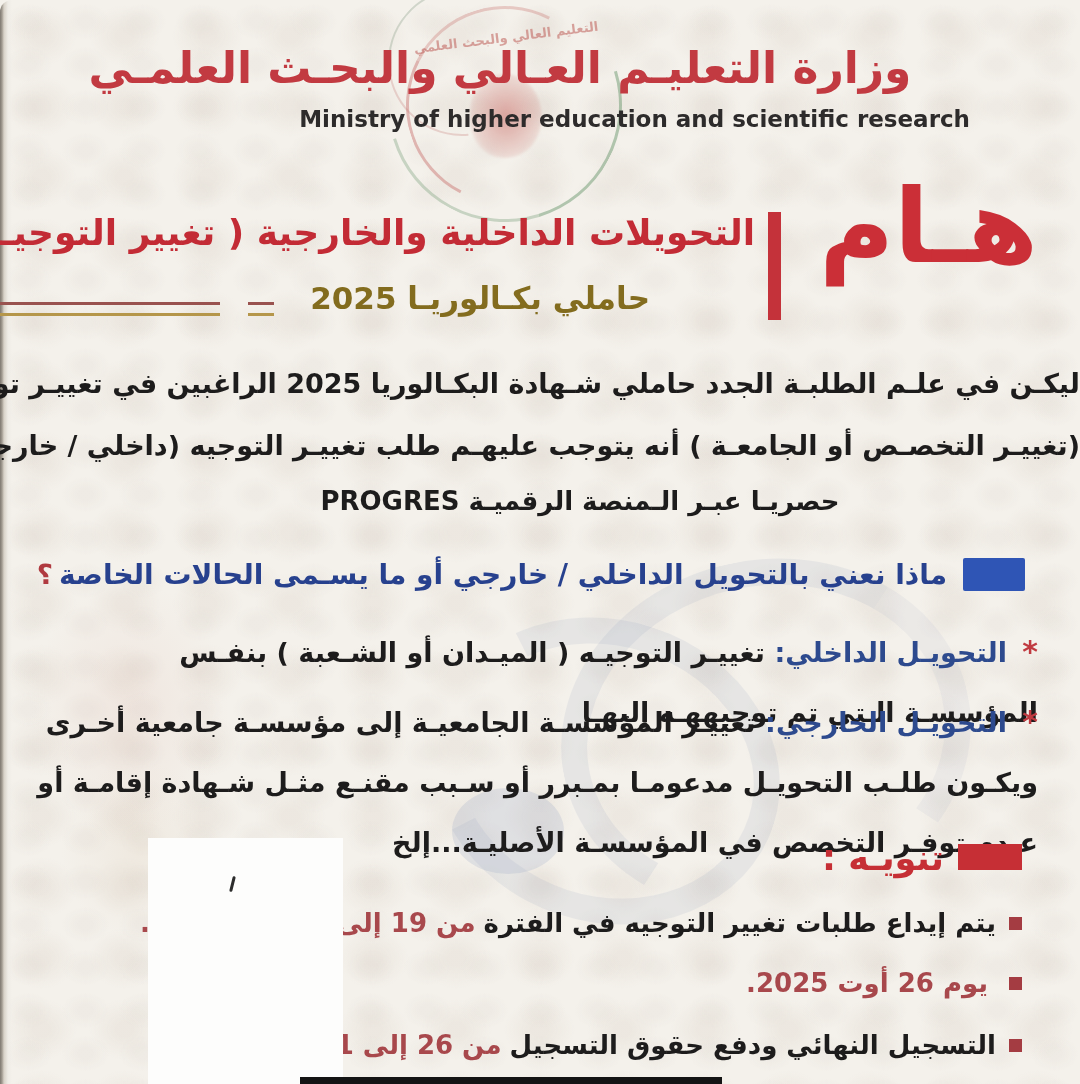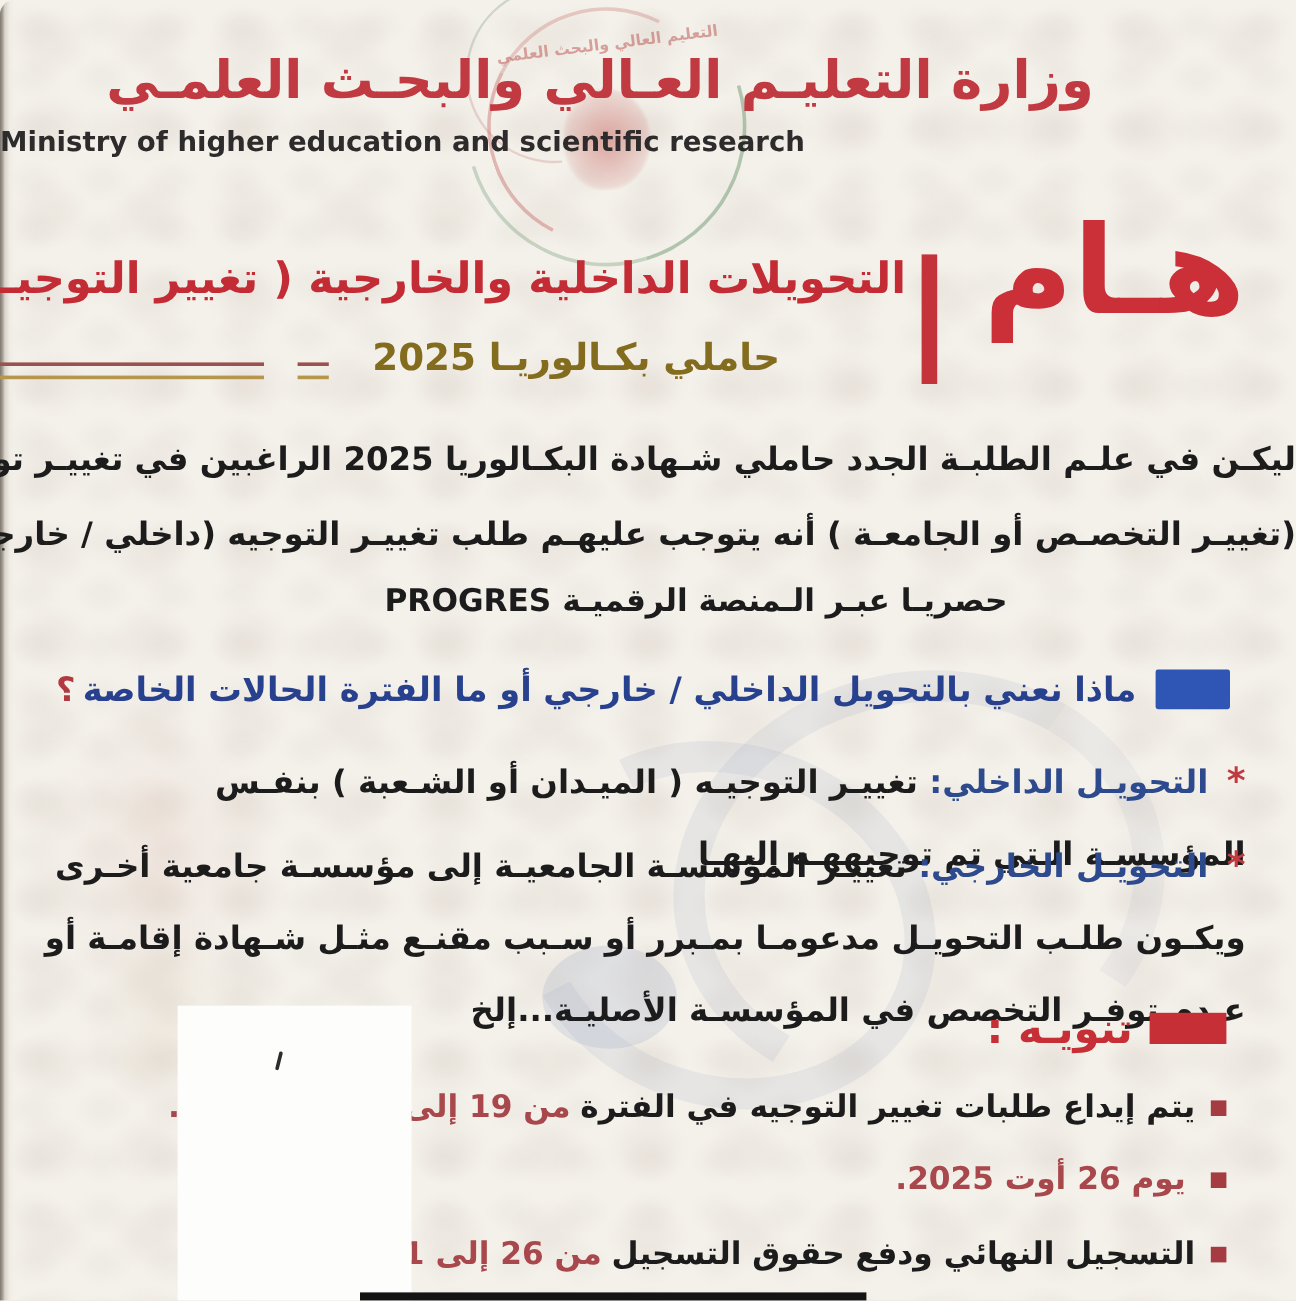--- a/index.html
+++ b/index.html
@@ -46,21 +46,21 @@
   .logo .a3{left:42px;top:42px;width:144px;height:144px;border:2px solid transparent;border-left-color:rgba(125,150,125,.30);border-bottom-color:rgba(190,110,105,.25);border-radius:50%;transform:rotate(40deg);}
   .logo .emblem{position:absolute;left:82px;top:86px;width:72px;height:84px;
     background:radial-gradient(rgba(198,102,96,.55),rgba(198,102,96,.18) 65%,transparent 80%);
     border-radius:46% 54% 52% 48%;filter:blur(1px);}
   .logo .seal-text{position:absolute;left:18px;top:42px;width:200px;text-align:center;
     font-size:13px;font-weight:bold;color:rgba(190,92,88,.55);transform:rotate(-7deg);direction:rtl;}
 
   
   .h-ar{position:absolute;left:0;top:42px;width:1000px;text-align:center;direction:rtl;
     font-size:44px;font-weight:bold;color:#c23a41;letter-spacing:1px;}
-  .h-en{position:absolute;left:0;top:106px;width:970px;text-align:left;
+  .h-en{position:absolute;left:0;top:106px;width:970px;text-align:right;
     font-size:23px;font-weight:bold;color:#2d2b2b;}
 
   
   .important{position:absolute;right:42px;top:176px;font-size:102px;line-height:1;
     font-weight:bold;color:#cb2f37;direction:rtl;}
   .red-bar{position:absolute;left:768px;top:212px;width:13px;height:108px;background:#c4323a;}
   .banner-title{position:absolute;right:325px;top:212px;width:680px;text-align:right;direction:rtl;
     font-size:36px;font-weight:bold;color:#c32b35;white-space:nowrap;}
   .subtitle-row{position:absolute;right:430px;top:280px;display:flex;align-items:flex-end;direction:rtl;gap:18px;}
   .subtitle{font-size:31px;font-weight:bold;color:#836c1e;white-space:nowrap;direction:rtl;}
@@ -134,21 +134,21 @@
     <span class="deco-stub"></span>
     <span class="deco-line"></span>
   </div>
 
   <div class="intro1">ليكـن في علـم الطلبـة الجدد حاملي شـهادة البكـالوريا 2025 الراغبين في تغييـر توجيههم</div>
   <div class="intro2">(تغييـر التخصـص أو الجامعـة )  أنه يتوجب عليهـم طلب تغييـر التوجيه (داخلي / خارجي )</div>
   <div class="intro3">حصريـا عبـر الـمنصة الرقميـة PROGRES</div>
 
   <div class="question-row">
     <span class="q-box"></span>
-    <span class="q-text">ماذا نعني بالتحويل الداخلي / خارجي  أو ما الفترة الحالات الخاصة</span>
+    <span class="q-text">ماذا نعني بالتحويل الداخلي / خارجي  أو ما يسـمى الحالات الخاصة</span>
     <span class="q-mark">؟</span>
   </div>
 
   <div class="def def1">
     <span class="star">*</span>
     <span class="dlabel">التحويـل الداخلي:</span>
     <span class="dtext">تغييـر التوجيـه ( الميـدان أو الشـعبة ) بنفـس المؤسسـة الـتي تم توجيههـه إليهـا</span>
   </div>
   <div class="def def2">
     <span class="star">*</span>

